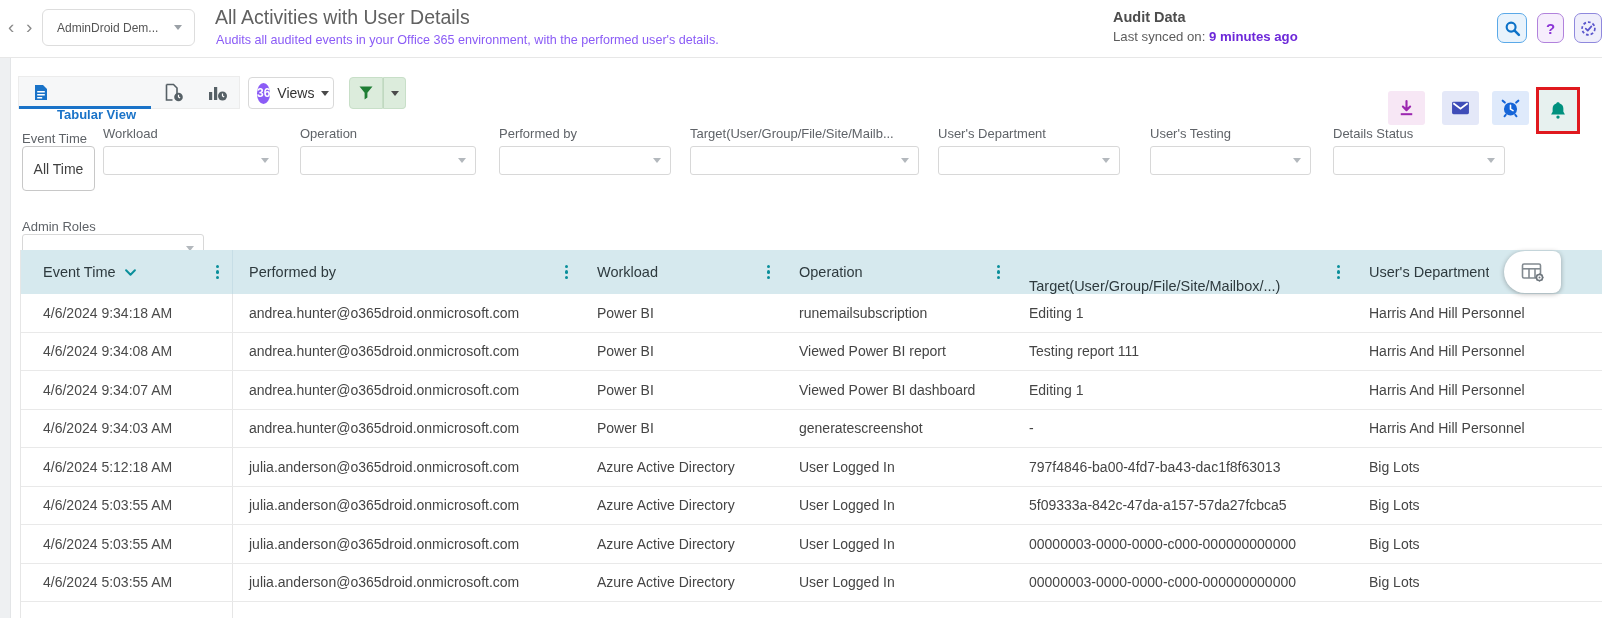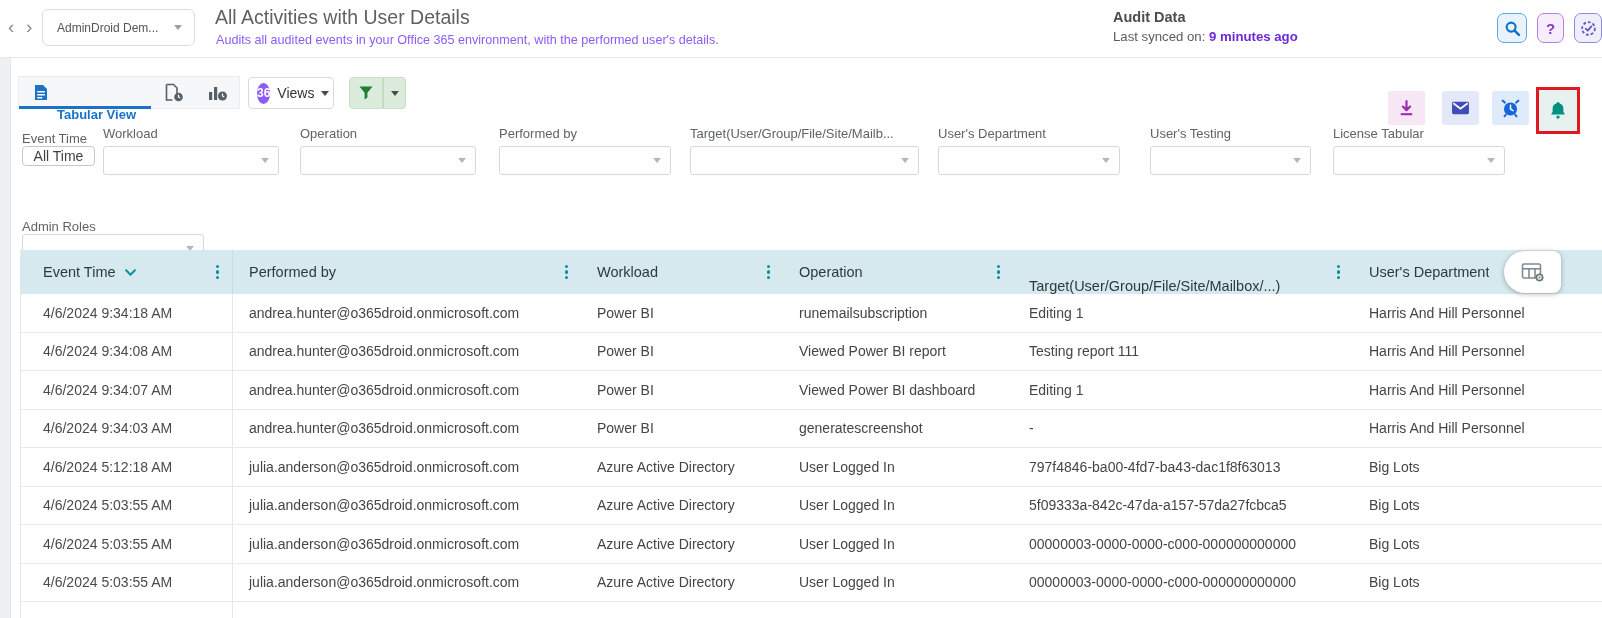--- a/index.html
+++ b/index.html
@@ -40,21 +40,21 @@
   #filtercaret{width:23px;background:#dcecdc;border:1px solid #c8dfc8;border-left:1px solid #c0d8c0;border-radius:0 4px 4px 0;display:flex;align-items:center;justify-content:center;box-sizing:border-box;cursor:pointer;}
   #filtercaret .caret{border-top-color:#4a4a4a;margin:0;}
   .icbtn{position:absolute;top:91px;width:37px;height:34px;border-radius:3px;display:flex;align-items:center;justify-content:center;cursor:pointer;}
   #dlbtn{left:1388px;background:#f7e7f5;}
   #mailbtn{left:1442px;background:#e4e8f8;}
   #alarmbtn{left:1492px;background:#dfeafb;}
   #redbox{position:absolute;left:1536px;top:87px;width:38px;height:41px;border:3px solid #e0191e;box-sizing:content-box;display:flex;align-items:center;justify-content:center;background:#e7f1ef;}
   
   .fgroup{position:absolute;height:52px;}
   .flabel{position:absolute;left:0;right:0;font-size:13px;color:#5f6368;white-space:nowrap;overflow:hidden;text-overflow:ellipsis;}
-  .fbutton{position:absolute;left:0;right:0;height:20px;border:1px solid #c8c8c8;border-radius:4px;display:flex;align-items:center;justify-content:center;font-size:14px;color:#3f3f3f;background:#fff;box-sizing:border-box;cursor:pointer;}
+  .fbutton{position:absolute;left:0;right:0;height:45px;border:1px solid #c8c8c8;border-radius:4px;display:flex;align-items:center;justify-content:center;font-size:14px;color:#3f3f3f;background:#fff;box-sizing:border-box;cursor:pointer;}
   .fselect{position:absolute;left:0;right:0;height:29px;border:1px solid #d8d8d8;border-radius:3px;display:flex;align-items:center;padding:0 9px;background:#fff;box-sizing:border-box;cursor:pointer;}
   .fselect .fval{font-size:13px;color:#444;flex:1;}
   .caret-sm{width:0;height:0;border-left:4px solid transparent;border-right:4px solid transparent;border-top:5px solid #b3b8bd;}
   
   #table{position:absolute;left:20px;top:250px;right:0;bottom:0;border-left:1px solid #e6e6e6;overflow:hidden;}
   .t-row{display:grid;grid-template-columns:212px 348px 202px 230px 340px minmax(0,1fr);}
   .t-head{height:44px;background:#d6e9ee;}
   .t-body{height:37.5px;background:#fff;border-bottom:1px solid #e9e9e9;cursor:pointer;}
   .t-cell{display:flex;align-items:center;padding-left:16px;font-size:14px;color:#454545;white-space:nowrap;overflow:hidden;box-sizing:border-box;}
   .t-cell.c0{padding-left:22px;}
@@ -217,21 +217,21 @@
       </div>
     </div>
     <div class="fgroup" style="left: 1150px; top: 126px; width: 161px;">
       <div class="flabel" style="top: 0px;">User's Testing</div>
       <div class="fselect" style="top: 20px;">
         <span class="fval"></span>
         <span class="caret-sm"></span>
       </div>
     </div>
     <div class="fgroup" style="left: 1333px; top: 126px; width: 172px;">
-      <div class="flabel" style="top: 0px;">License Tabular</div>
+      <div class="flabel" style="top: 0px;">Details Status</div>
       <div class="fselect" style="top: 20px;">
         <span class="fval"></span>
         <span class="caret-sm"></span>
       </div>
     </div>
     <div class="fgroup" style="left: 22px; top: 183px; width: 182px; margin-top: 36px;">
       <div class="flabel" style="top: 0px;">Admin Roles</div>
       <div class="fselect" style="top: 15px;">
         <span class="fval"></span>
         <span class="caret-sm"></span>

